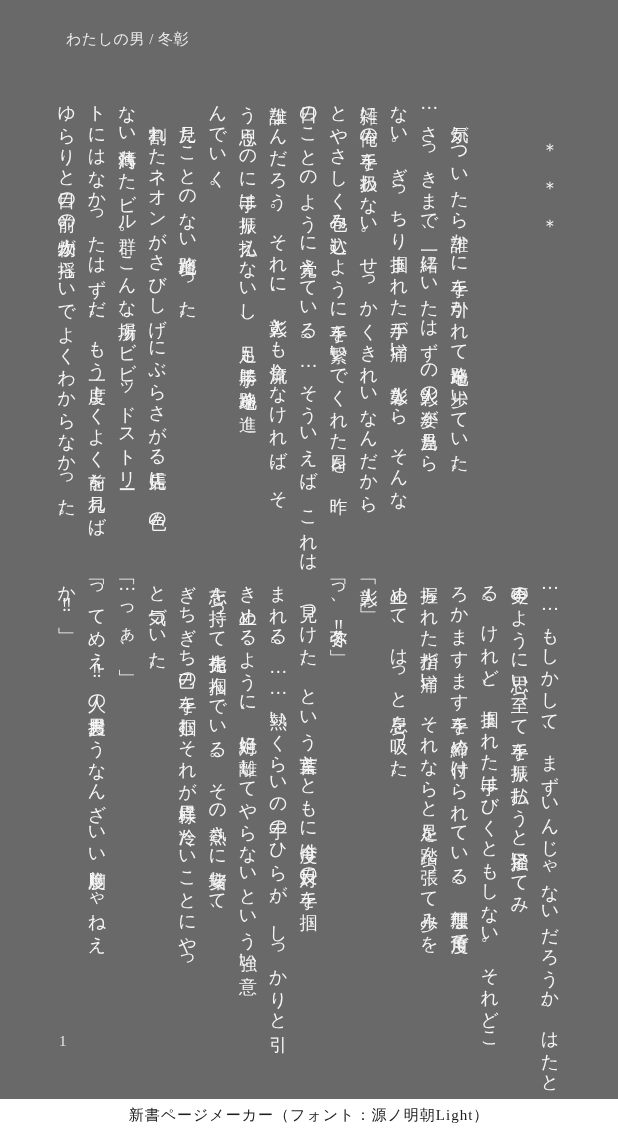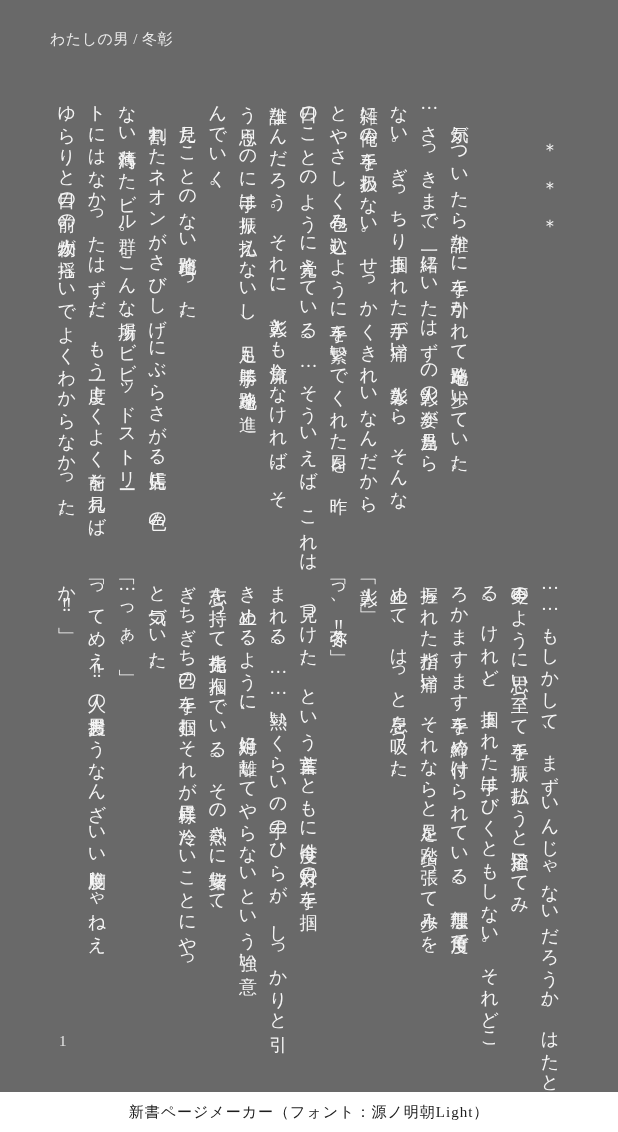--- a/index.html
+++ b/index.html
@@ -14,21 +14,21 @@
     overflow: hidden;
   }
   .page {
     position: relative;
     width: 618px;
     height: 1132px;
   }
   .header {
     position: absolute;
     top: 30px;
-    left: 50px;
+    left: 66px;
     font-size: 15px;
     letter-spacing: 0.5px;
     color: #ebebeb;
     text-align: center;
   }
   .content {
     position: absolute;
     top: 93px;
     right: 53px;
     width: 520px;
@@ -54,21 +54,21 @@
     top: 1033px;
     left: 59px;
     font-size: 15px;
     color: #e8e8e8;
   }
   .footer {
     position: absolute;
     left: 0;
     bottom: 0;
     width: 618px;
-    height: 40px;
+    height: 33px;
     background: #ffffff;
     display: flex;
     align-items: center;
     justify-content: center;
   }
   .footer span {
     font-size: 15px;
     color: #1d1d1d;
     letter-spacing: 1px;
   }

